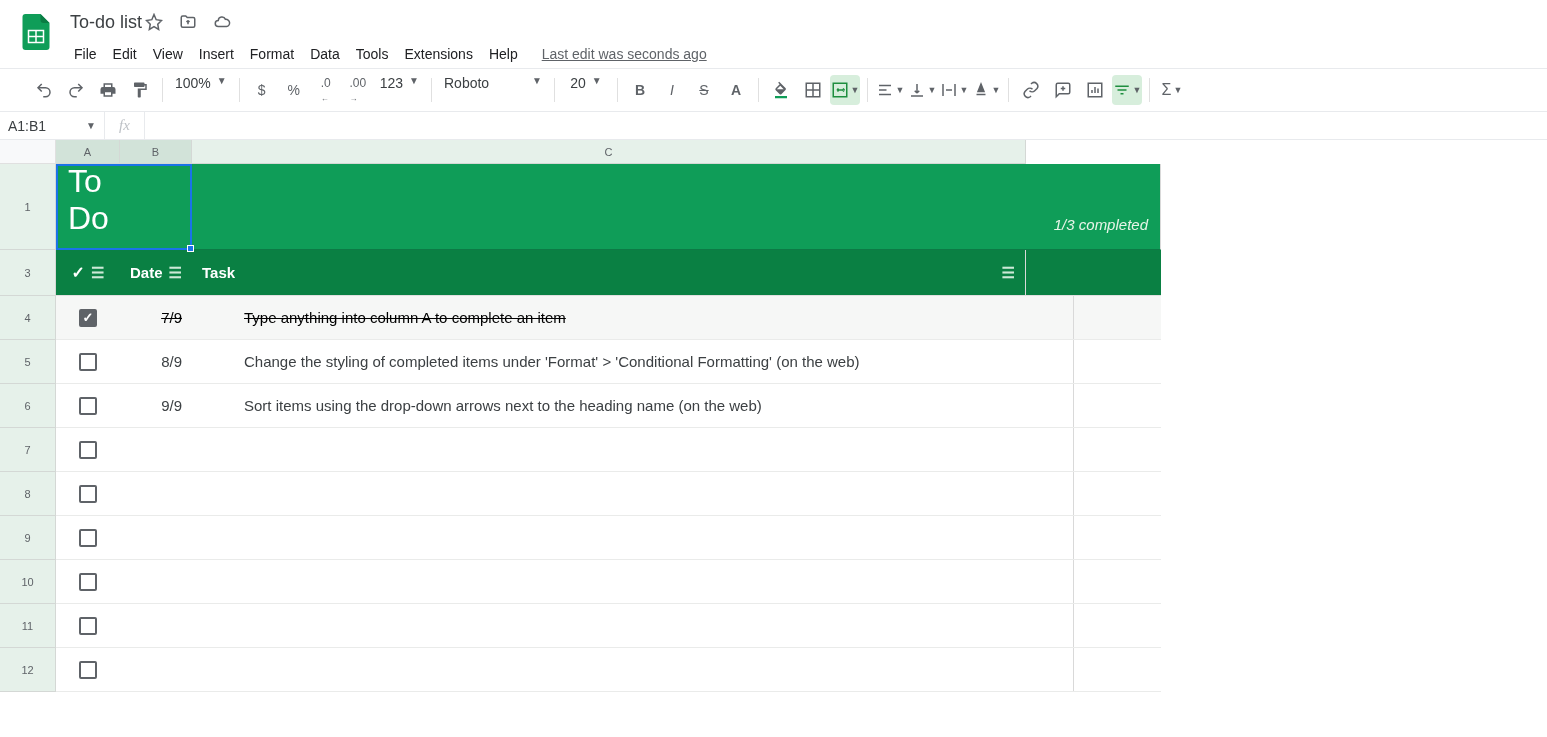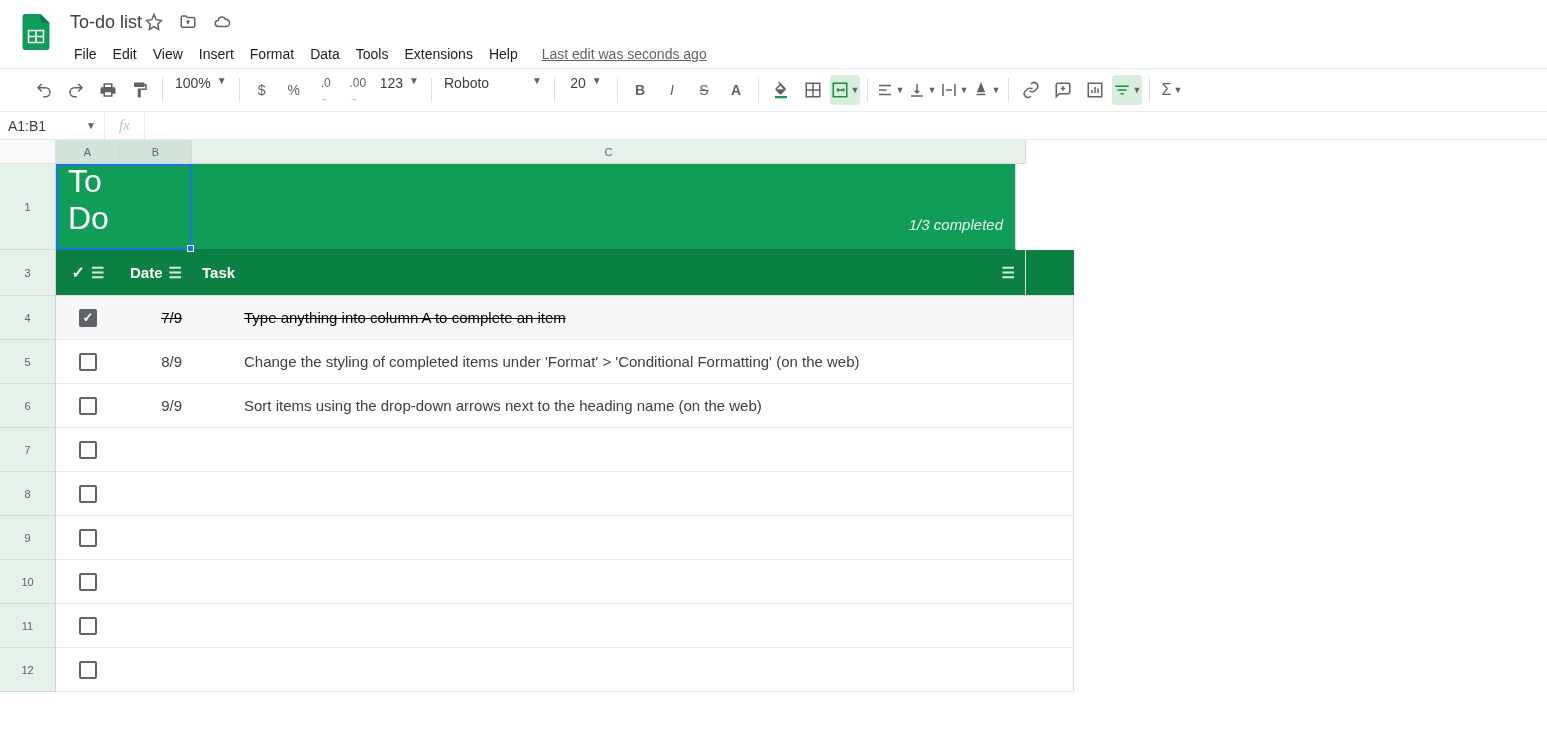--- a/index.html
+++ b/index.html
@@ -43,21 +43,21 @@
 .row-headers { position: absolute; left: 0; top: 24px; width: 56px; }
 .row-header { height: 44px; background: #e6f1ea; border-right: 1px solid #d4d8d5; border-bottom: 1px solid #d4d8d5; display: flex; align-items: center; justify-content: center; font-size: 11px; color: #5f6368; cursor: pointer; }
 .row-header.tall { height: 86px; }
 
 .cells { position: absolute; left: 56px; top: 24px; }
 
 
 .title-band { height: 86px; background: #0f9d58; display: flex; align-items: flex-end; padding: 0 12px 12px 12px; border-bottom: 1px solid #0c7a45; position: relative; }
 .title-band.colA { width: 64px; }
 .title-band.colB { width: 72px; }
-.title-band.colC { width: 824px; justify-content: flex-end; }
+.title-band.colC { width: 969px; justify-content: flex-end; }
 .title-text { font-size: 32px; color: #fff; font-weight: 400; }
 .completed-text { font-style: italic; color: #e8f5e9; font-size: 15px; align-self: flex-end; margin-bottom: 4px; }
 
 
 .selection-border { position: absolute; left: 0; top: 0; width: 136px; height: 86px; border: 2px solid #1a73e8; pointer-events: none; z-index: 5; }
 .selection-handle { position: absolute; right: -4px; bottom: -4px; width: 7px; height: 7px; background: #1a73e8; border: 1px solid #fff; }
 
 
 .heading-row { height: 46px; background: #0a8043; display: flex; border-bottom: 1px solid #e0e0e0; }
 .heading-cell { display: flex; align-items: center; padding: 0 10px; font-size: 15px; color: #fff; font-weight: 700; }

